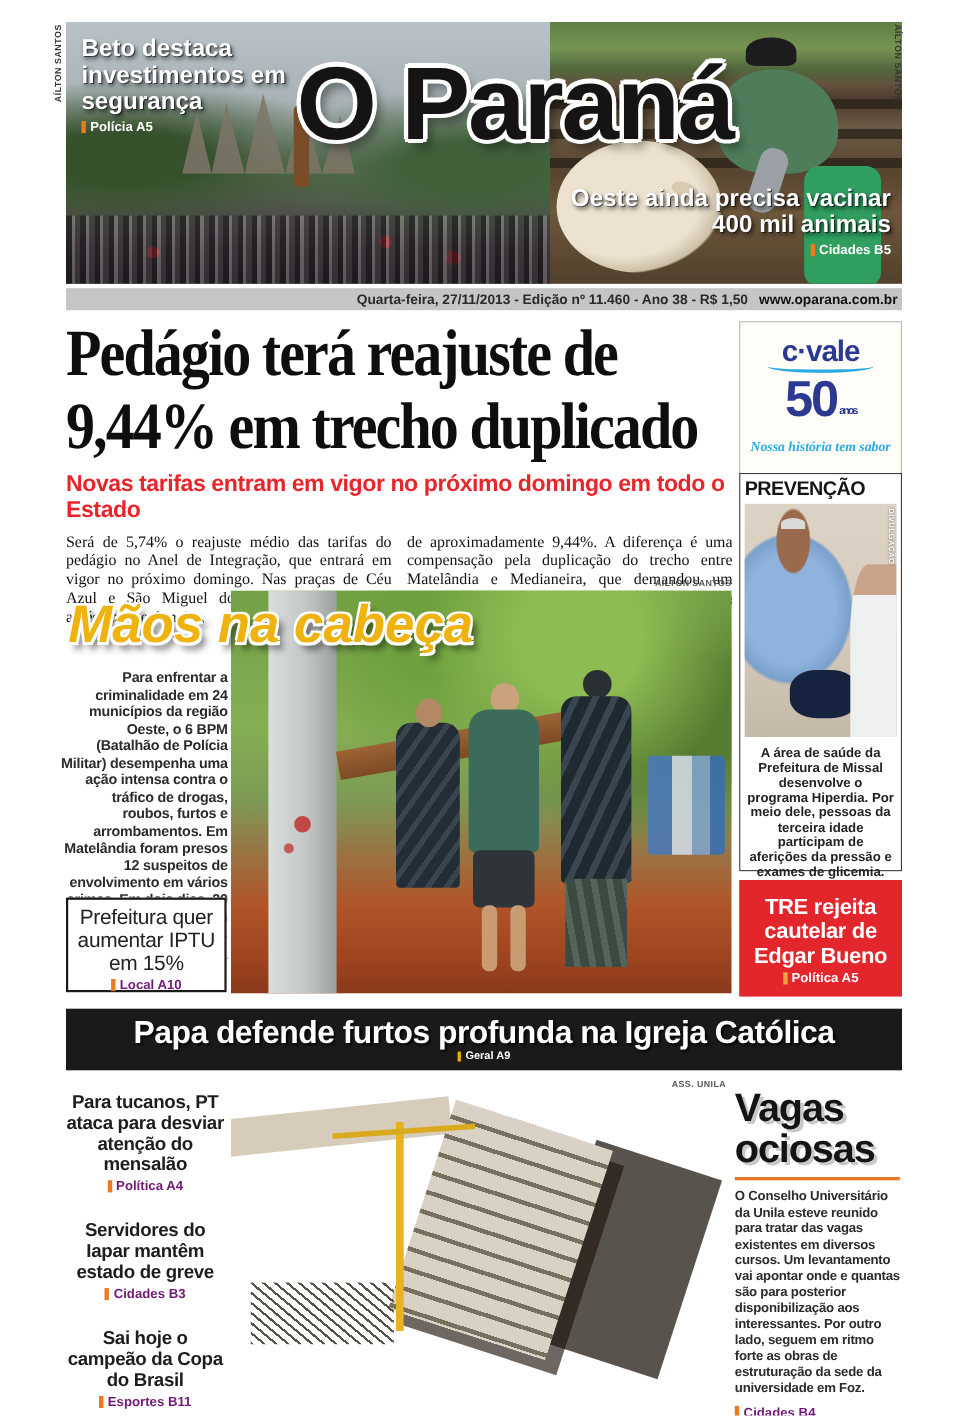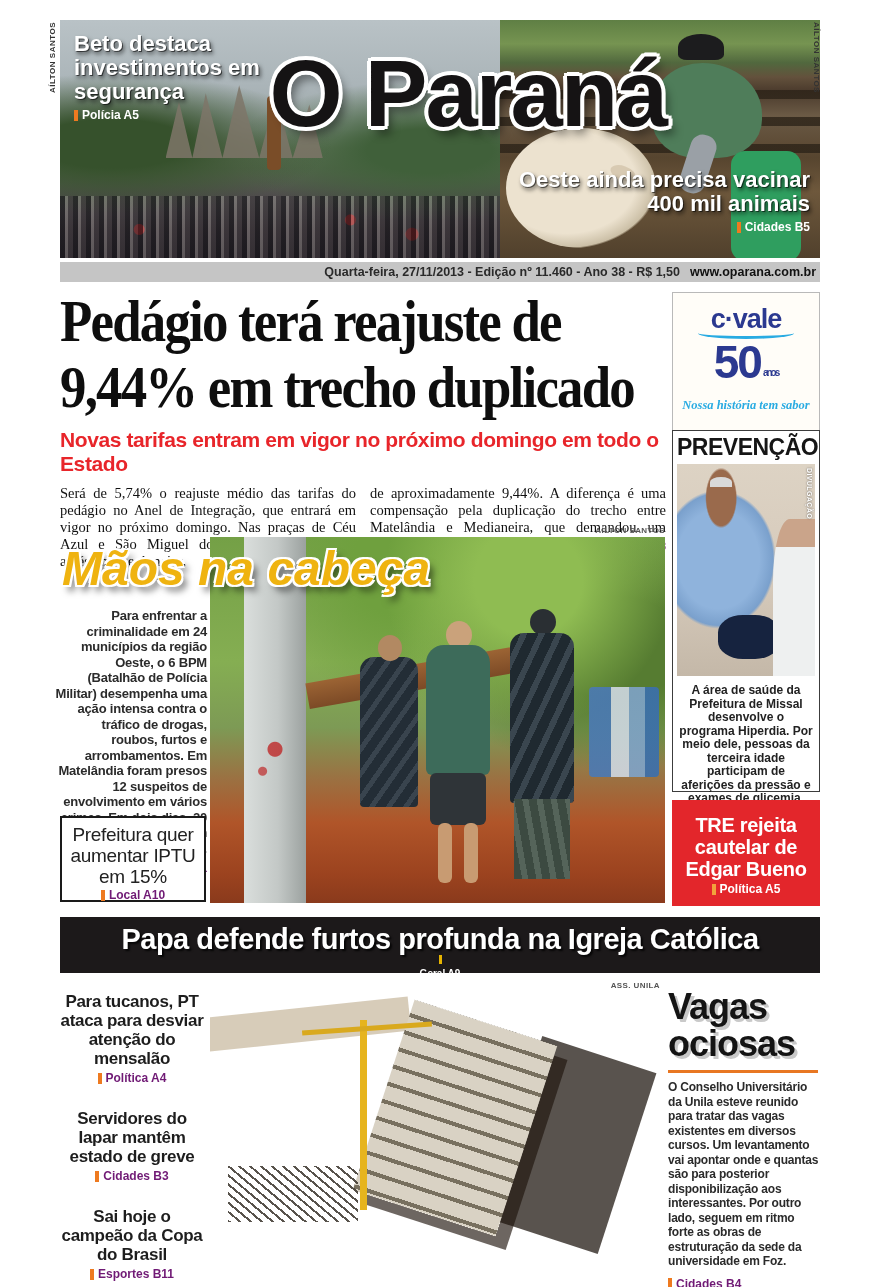--- a/index.html
+++ b/index.html
@@ -51,21 +51,21 @@
     font-size:94px; line-height:96px; font-weight:bold; letter-spacing:-2px; color:#151314;
     text-shadow:-3px -3px 0 #fff,3px -3px 0 #fff,-3px 3px 0 #fff,3px 3px 0 #fff,0 -4px 0 #fff,0 4px 0 #fff,-4px 0 0 #fff,4px 0 0 #fff,6px 8px 10px rgba(0,0,0,.45); }
   
   .tag { display:flex; align-items:center; gap:4px; font-weight:bold; font-size:12px; color:#701a75; margin-top:4px; }
   .tag .bar { display:inline-block; width:4px; height:11px; background:#ee7a20; }
   .tag.right { justify-content:flex-end; }
   .tag.center { justify-content:center; }
   .tag.on-photo { color:#fff; }
   .tag.on-red { color:#fff; }
   .tag.on-red .bar { background:#f2a33c; }
-  .tag.on-black { color:#fff; font-size:10px;flex-direction:column; }
+  .tag.on-black { color:#fff; font-size:10px; }
   .tag.on-black .bar { background:#e6b400; height:9px; width:3px; }
   
   .datebar { position:absolute; left:60px; top:262px; width:760px; height:20px; background:#c5c5c5; }
   .datebar .date { position:absolute; left:0; right:140px; top:3px; text-align:right; font-size:12.5px; font-weight:bold; color:#2a2a2a; }
   .datebar .site { position:absolute; right:4px; top:3px; font-size:12.5px; font-weight:bold; color:#111; }
   
   .lead { position:absolute; left:60px; top:288px; width:606px; }
   .hl { font-family:"Liberation Serif", serif; font-weight:bold; font-size:60px; line-height:66px;
     letter-spacing:-2px; white-space:nowrap; transform:scaleX(.88); transform-origin:0 50%; color:#0e0e0e; }
   .subhead { margin-top:8px; font-size:21px; font-weight:bold; letter-spacing:-0.4px; color:#e8252a; }
@@ -75,21 +75,21 @@
   
   .cvale { position:absolute; left:672px; top:292px; width:148px; height:154px; background:#fffdf8;
     border:1px solid #b9b9b9; text-align:center; overflow:hidden; }
   .cv-brand { margin-top:14px; font-size:27px; font-weight:bold; letter-spacing:-1px; color:#2b3990; line-height:24px; }
   .cv-wave { width:96px; height:7px; margin:1px auto 0; border-bottom:3px solid #29abe2; border-radius:0 0 60% 60%/0 0 100% 100%; }
   .cv-50 { font-size:46px; font-weight:bold; color:#2b3990; line-height:42px; margin-top:2px; letter-spacing:-2px; }
   .cv-anos { display:inline-block; font-size:10px; font-weight:bold; color:#2b3990; vertical-align:2px; margin-left:2px; }
   .cv-tag { margin-top:4px; font-family:"Liberation Serif", serif; font-style:italic; font-size:12.5px; font-weight:bold; color:#29abe2; }
   
   .prev { position:absolute; left:672px; top:430px; width:148px; height:362px; border:1px solid #3c3c3c; background:#fff; }
-  .prev-title { margin:3px 4px 0; font-size:23px; font-weight:bold; letter-spacing:-0.5px; color:#161616; }
+  .prev-title { margin:3px 4px 0; font-size:18px; font-weight:bold; letter-spacing:-0.5px; color:#161616; }
   .prev-photo { position:relative; margin:3px 4px 0; height:212px; overflow:hidden;
     background:
       radial-gradient(ellipse at 32% 16%, #9a6a4c 0 11%, transparent 12%),
       radial-gradient(ellipse at 30% 45%, #8fb3dc 0 30%, #7aa0cc 40%, transparent 42%),
       linear-gradient(180deg,#ddd3c4 0%,#d6cabb 55%,#c4b8a8 100%); }
   .prev-hair { position:absolute; left:24%; top:6%; width:22px; height:10px; background:#d9d9d9; border-radius:50% 50% 0 0; }
   .prev-cuff { position:absolute; left:30%; bottom:8%; width:62px; height:44px; background:#16233f; border-radius:40%; }
   .prev-doctor { position:absolute; right:0; top:26%; width:42px; height:74%; background:linear-gradient(180deg,#caa48a 0 18%,#eef0f0 18%); border-radius:40% 0 0 0; }
   .prev-cred { position:absolute; right:2px; top:4px; writing-mode:vertical-rl; font-size:7px; font-weight:bold; color:#fff; letter-spacing:.4px; text-shadow:0 0 2px rgba(0,0,0,.6); }
   .prev-body { margin:8px 6px 0; font-size:12px; line-height:13.5px; font-weight:bold; text-align:center; color:#222; }

